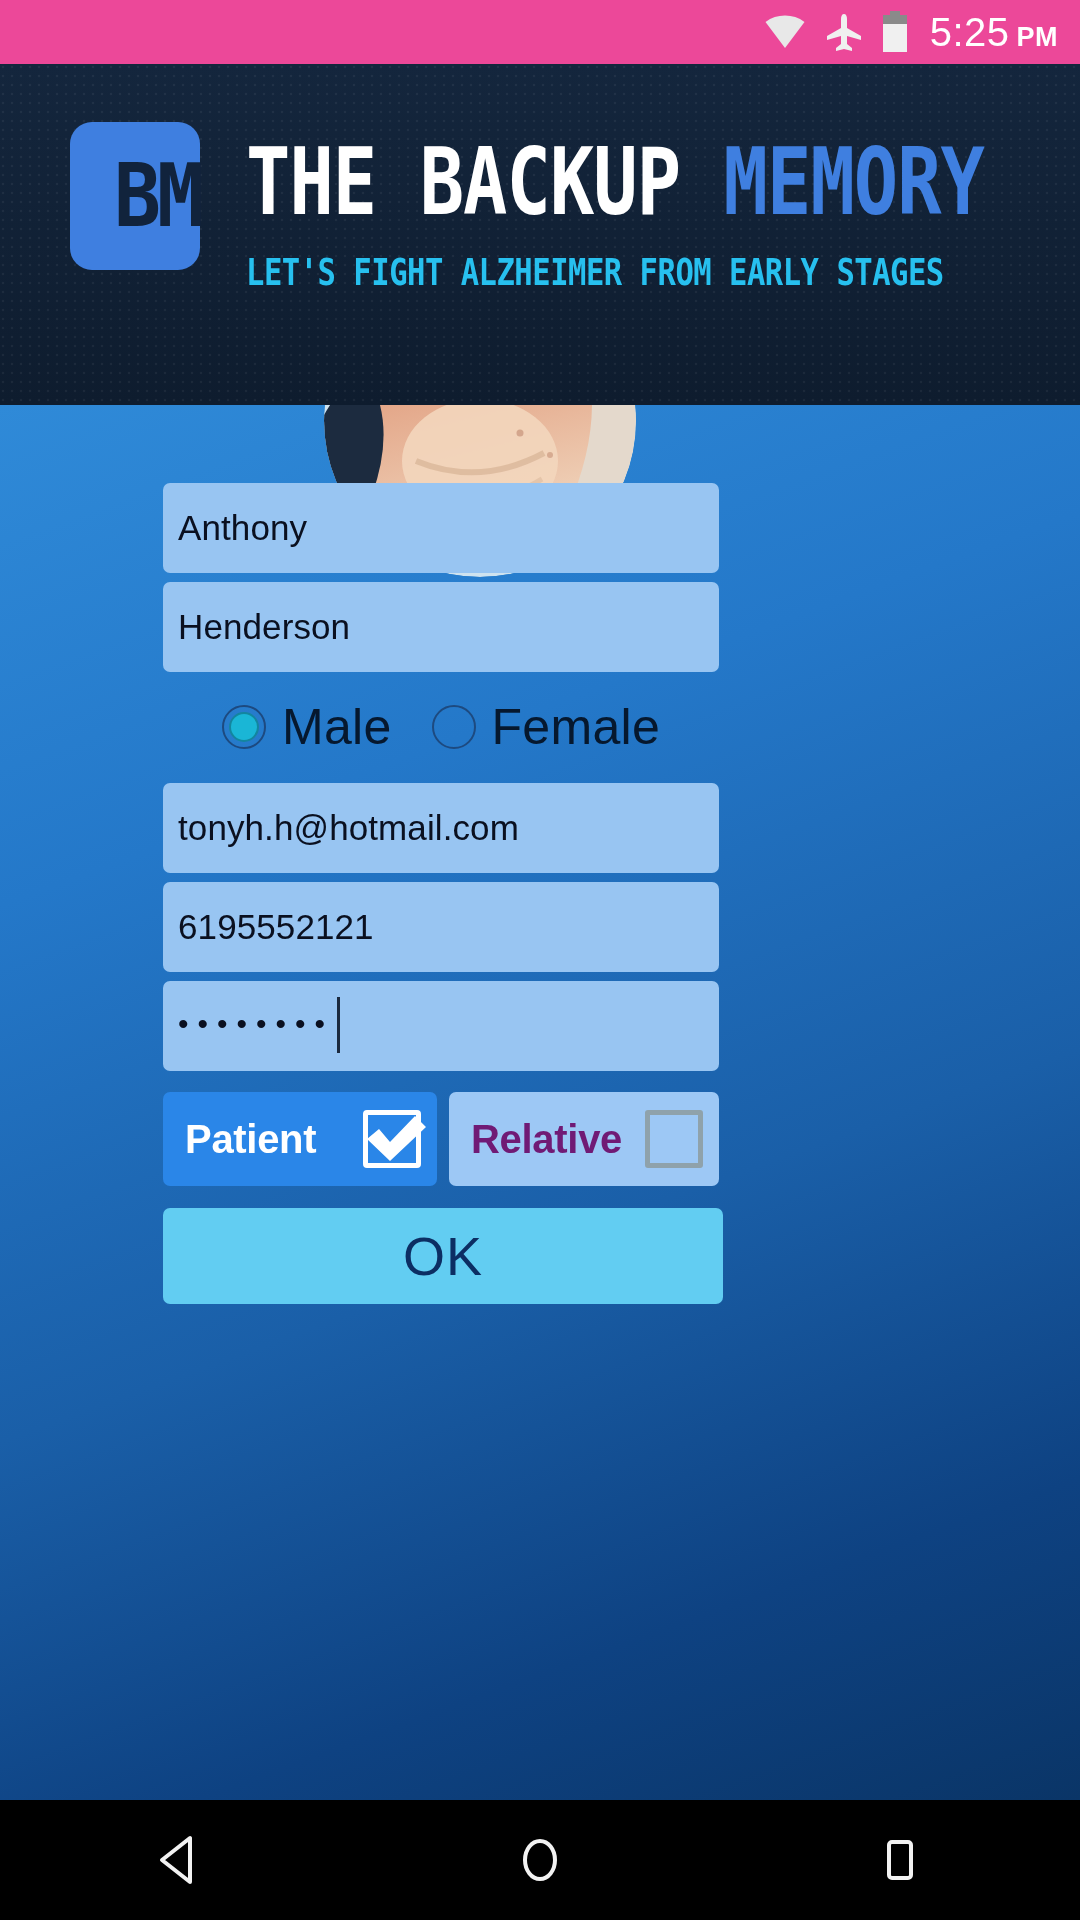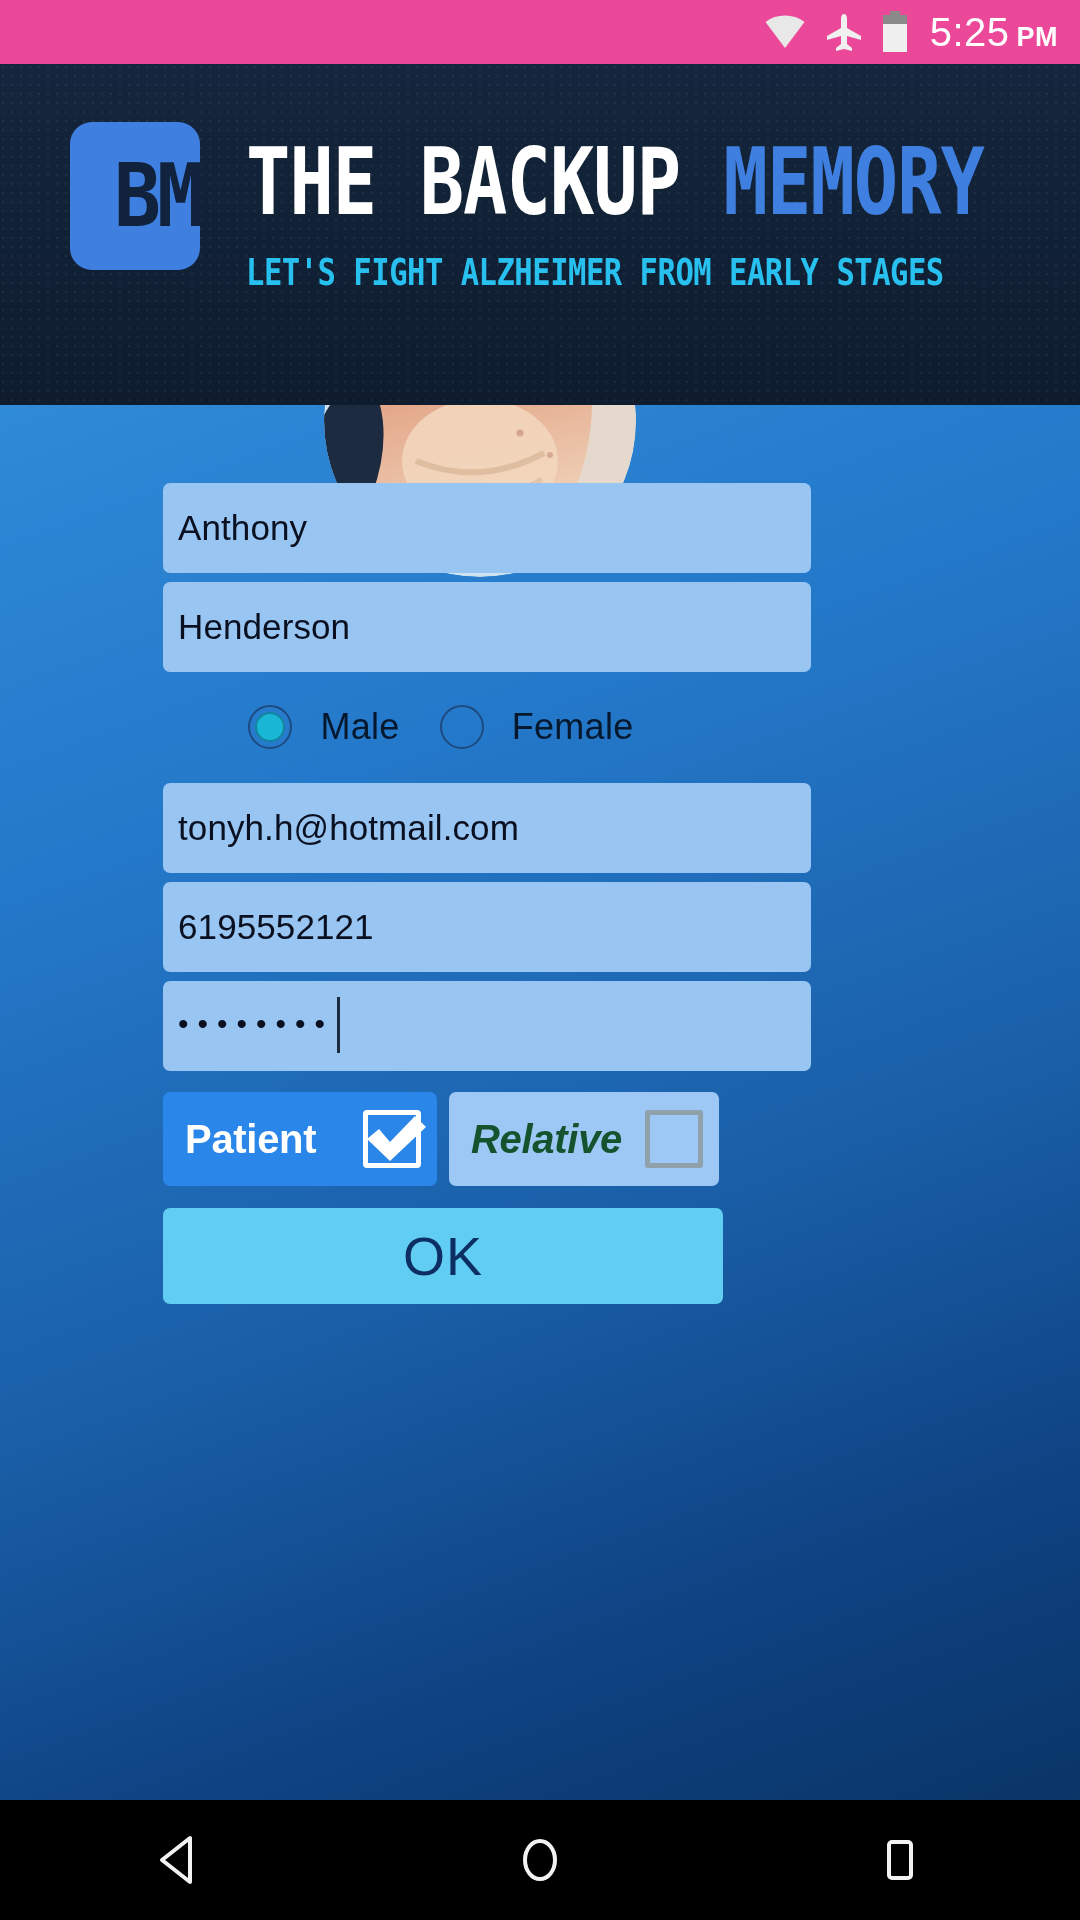--- a/index.html
+++ b/index.html
@@ -75,21 +75,21 @@
     position:absolute; left:324px; top:-140px;
     width:312px; height:312px; border-radius:50%;
     overflow:hidden;
   }
   .avatar svg{ display:block; width:312px; height:312px; }
 
   .fields{
     position:absolute; left:163px; top:78px; width:556px;
   }
   .field{
-    width:648px; height:90px; background:#98c5f2;
+    width:556px; height:90px; background:#98c5f2;
     border-radius:7px; margin-bottom:9px;
     display:flex; align-items:center; padding-left:15px;
     color:#0a1020; font-size:35px; letter-spacing:.1px;
   }
   .field.pw{ font-size:35px; letter-spacing:1px; position:relative; }
   .pw-dots{
     font-size:30px; letter-spacing:9px; color:#0a1020; line-height:1;
     transform:translateY(-2px);
   }
   .pw-caret{
@@ -110,36 +110,36 @@
     display:flex; align-items:center; justify-content:center;
     flex:0 0 auto;
   }
   .radio .dot{ width:0; height:0; border-radius:50%; }
   .radio.on{ border-color:#1d4a80; }
   .radio.on .dot{
     width:30px; height:30px; background:#1ab6d6;
     border:2px solid #13869f; border-radius:50%;
   }
   .radio-label{
-    font-size:36px; color:#06182e; letter-spacing:.3px;margin-left:12px;
+    font-size:50px; color:#06182e; letter-spacing:.3px;
   }
 
   
   .toggle-row{
     display:flex; gap:12px; margin-top:21px; width:616px;
   }
   .toggle{
     height:94px; border-radius:7px; display:flex; align-items:center;
     justify-content:space-between; padding:0 16px 0 22px;
   }
   .toggle.patient{ width:274px; background:#2a86e8; }
   .toggle.relative{ width:270px; background:#9dc8f5; }
   .toggle-label{ font-size:40px; font-weight:700; letter-spacing:-.3px; }
   .toggle.patient .toggle-label{ color:#ffffff; }
-  .toggle.relative .toggle-label{ color:#14532d;font-style:italic; }
+  .toggle.relative .toggle-label{ color:#701a75; }
   .cbox{ width:58px; height:58px; position:relative; flex:0 0 auto; }
   .cbox.checked{
     border:5px solid #ffffff; border-radius:4px; background:transparent;
   }
   .cbox.checked .tick{
     position:absolute; left:-5px; top:-6px; width:66px; height:60px;
   }
   .cbox.empty{
     border:5px solid #8fa2ab; border-radius:3px; background:transparent;
   }

